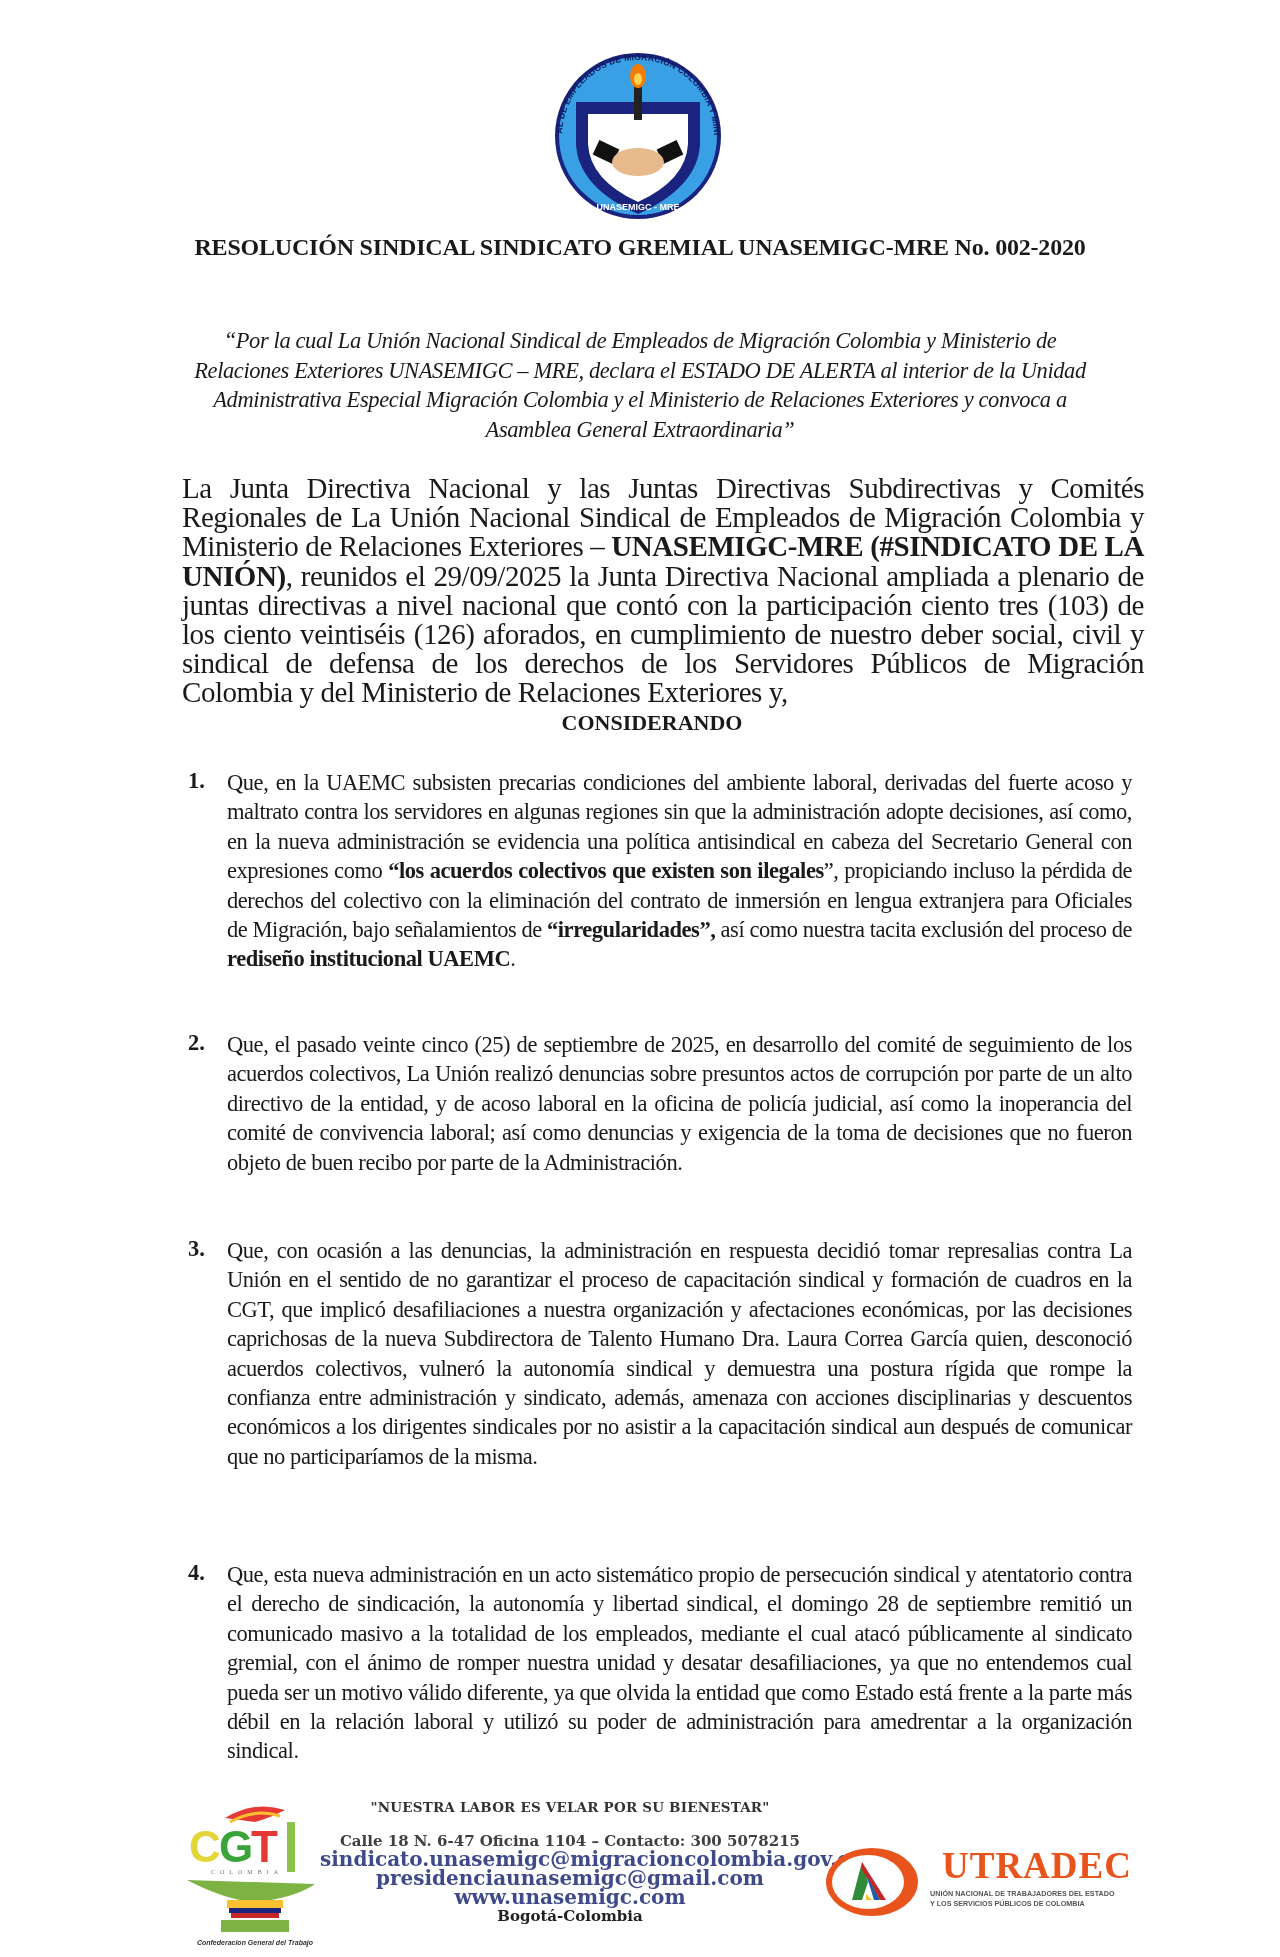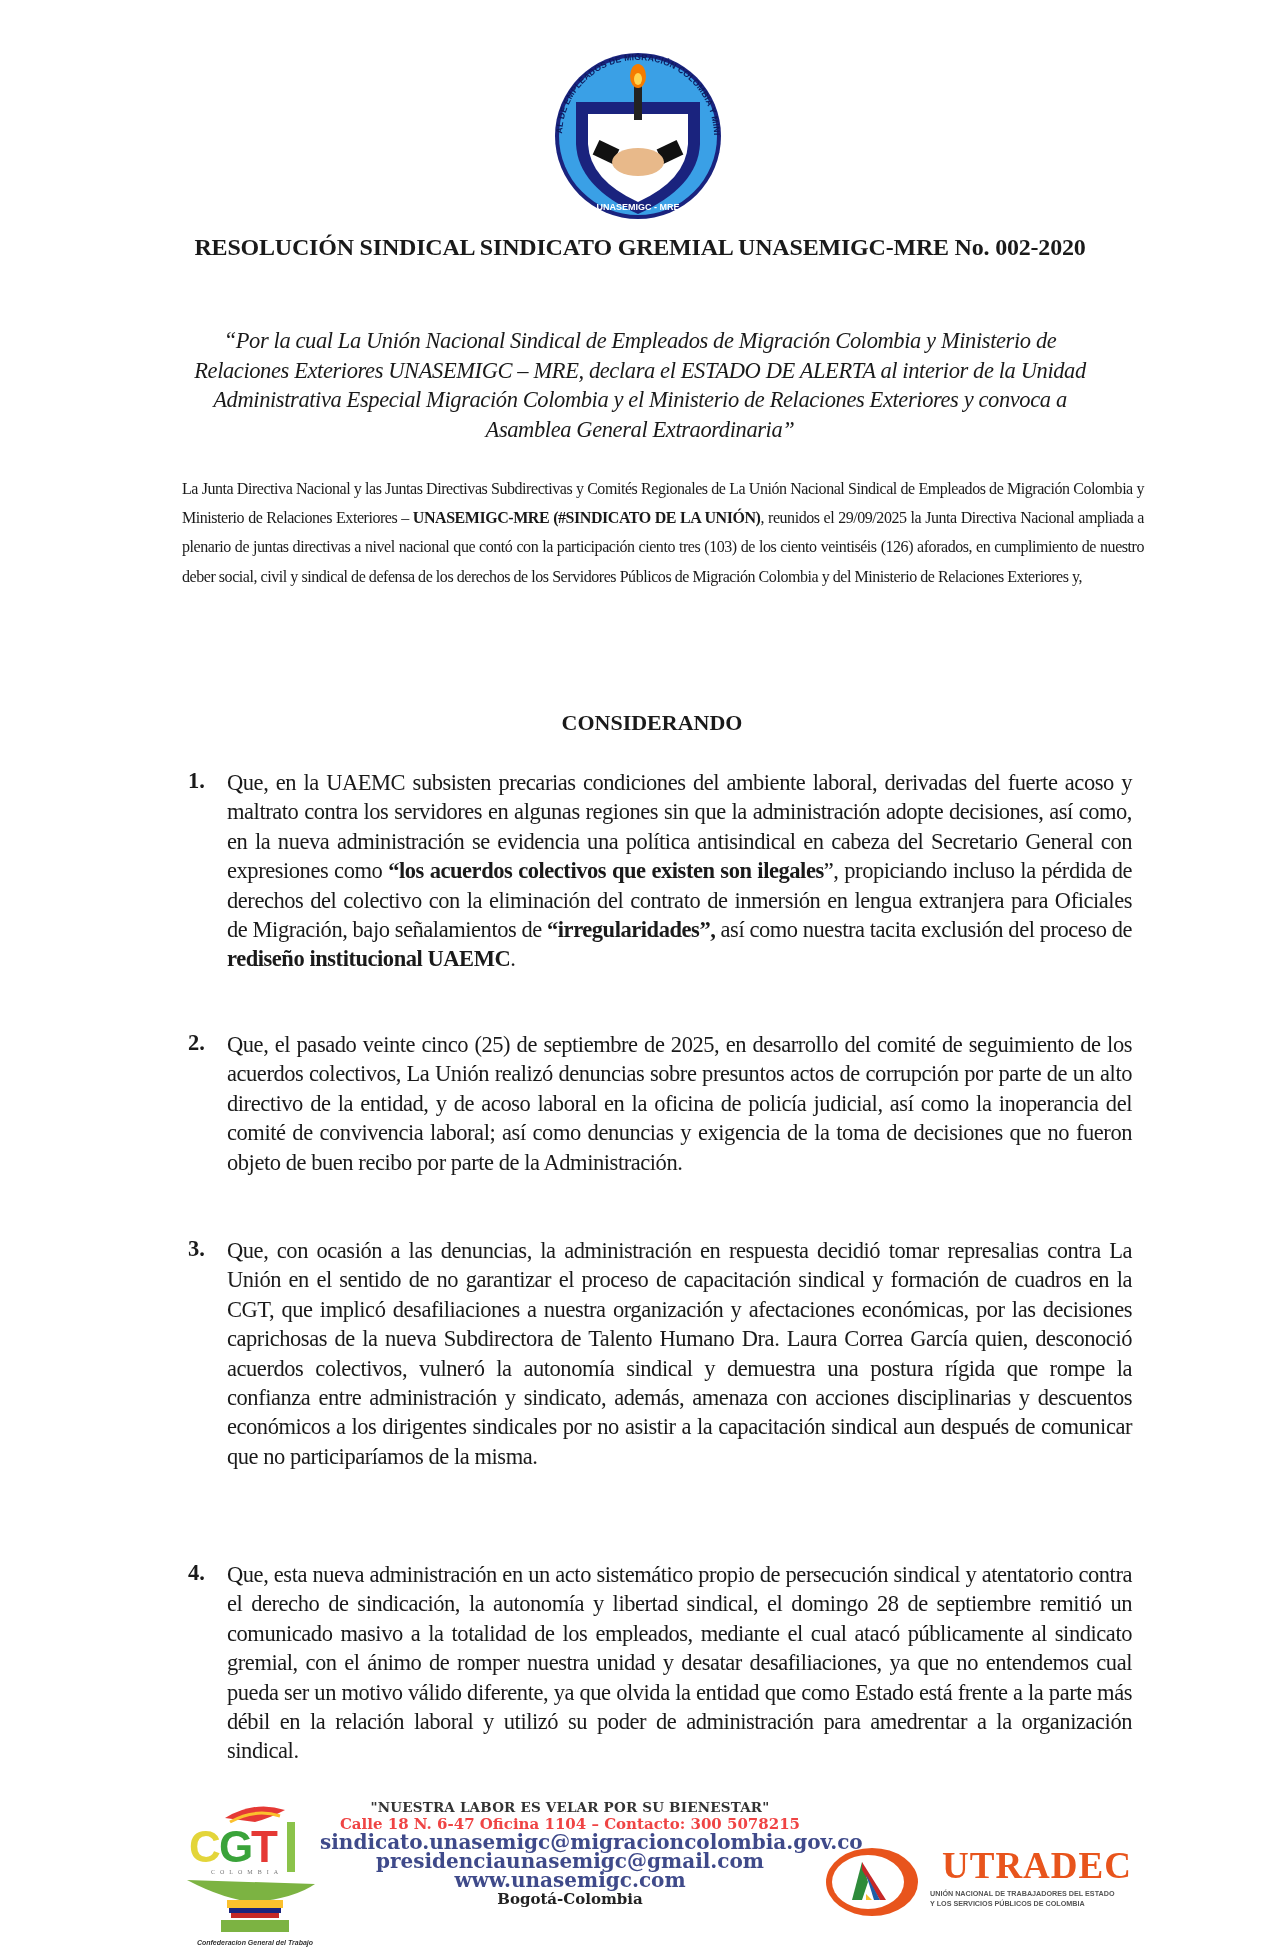--- a/index.html
+++ b/index.html
@@ -6,34 +6,34 @@
   body { width:1280px; height:1957px; position:relative; overflow:hidden; font-family:"Liberation Serif","DejaVu Serif",serif; color:#1a1a1a; }
   .page { position:absolute; left:0; top:0; width:1280px; height:1957px; }
 
   .logo-top { position:absolute; left:538px; top:52px; width:200px; height:168px; }
 
   .title { position:absolute; left:150px; width:980px; top:234px; text-align:center; font-weight:bold; font-size:24px; letter-spacing:-0.2px; }
   .date { position:absolute; left:150px; width:980px; top:266px; text-align:center; font-size:23px; }
 
   .preamble { position:absolute; left:182px; width:916px; top:326px; text-align:center; font-style:italic; font-size:22.5px; line-height:29.5px; letter-spacing:-0.4px; }
 
-  .intro { position:absolute; left:182px; width:962px; top:474px; text-align:justify; font-size:16px; line-height:29.2px; letter-spacing:-0.45px; }
+  .intro { position:absolute; left:182px; width:962px; top:474px; text-align:justify; font-size:29px; line-height:29.2px; letter-spacing:-0.45px; }
 
   .considerando { position:absolute; left:162px; width:980px; top:710px; text-align:center; font-weight:bold; font-size:22px; }
 
   .item { position:absolute; left:188px; width:944px; }
   .item .num { position:absolute; left:0; top:0; font-weight:bold; font-size:22.5px; }
   .item .txt { margin-left:39px; text-align:justify; font-size:22.5px; line-height:29.4px; letter-spacing:-0.45px; }
   .item b { font-weight:bold; }
 
   .footer { position:absolute; left:0; top:1795px; width:1280px; height:162px; }
   .cgt-logo { position:absolute; left:185px; top:5px; width:140px; height:150px; }
   .footer-center { position:absolute; left:320px; width:500px; top:4px; text-align:center; }
   .slogan { font-family:"DejaVu Serif","Liberation Serif",serif; font-weight:bold; font-size:13.5px; color:#333; letter-spacing:0.2px; }
-  .addr { font-family:"DejaVu Serif",serif; font-weight:bold; font-size:15px; color:#ef4444; }
+  .addr { margin-top:17px; font-family:"DejaVu Serif",serif; font-weight:bold; font-size:15px; color:#404040; }
   .mail { font-family:"DejaVu Serif",serif; font-weight:bold; font-size:20px; color:#3f4a8a; line-height:19px; }
   .city { font-family:"DejaVu Serif",serif; font-weight:bold; font-size:15px; color:#222; line-height:19px; }
   .utradec { position:absolute; left:822px; top:47px; width:330px; height:80px; }
   .utradec-name { position:absolute; left:120px; top:2px; font-family:"Liberation Serif",serif; font-weight:bold; font-size:37px; color:#e8541c; letter-spacing:1px; }
   .utradec-sub { position:absolute; left:108px; top:47px; width:220px; text-align:left; font-family:Liberation Sans, sans-serif; font-weight:bold; font-size:7.2px; color:#555; line-height:10px; }
 </style>
 </head>
 <body>
 
 <div class="page">

